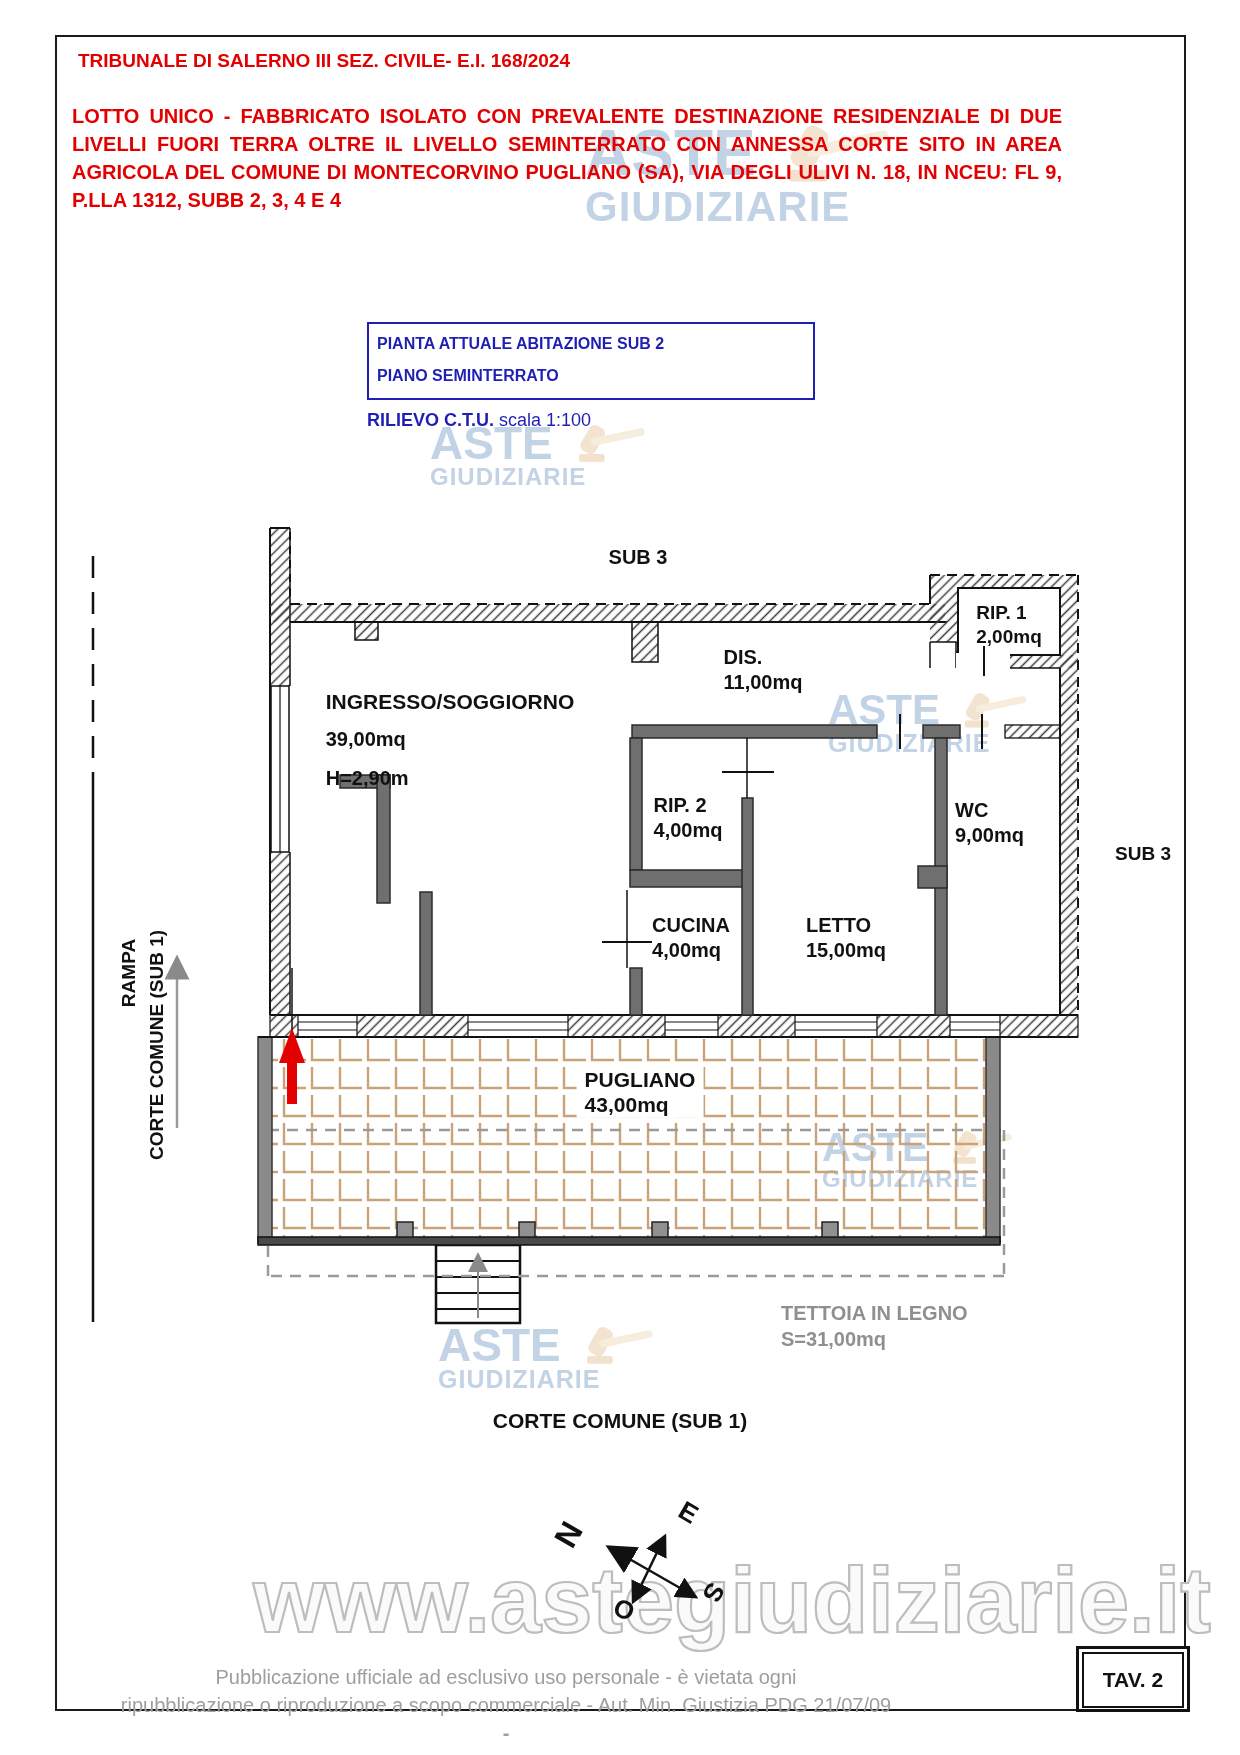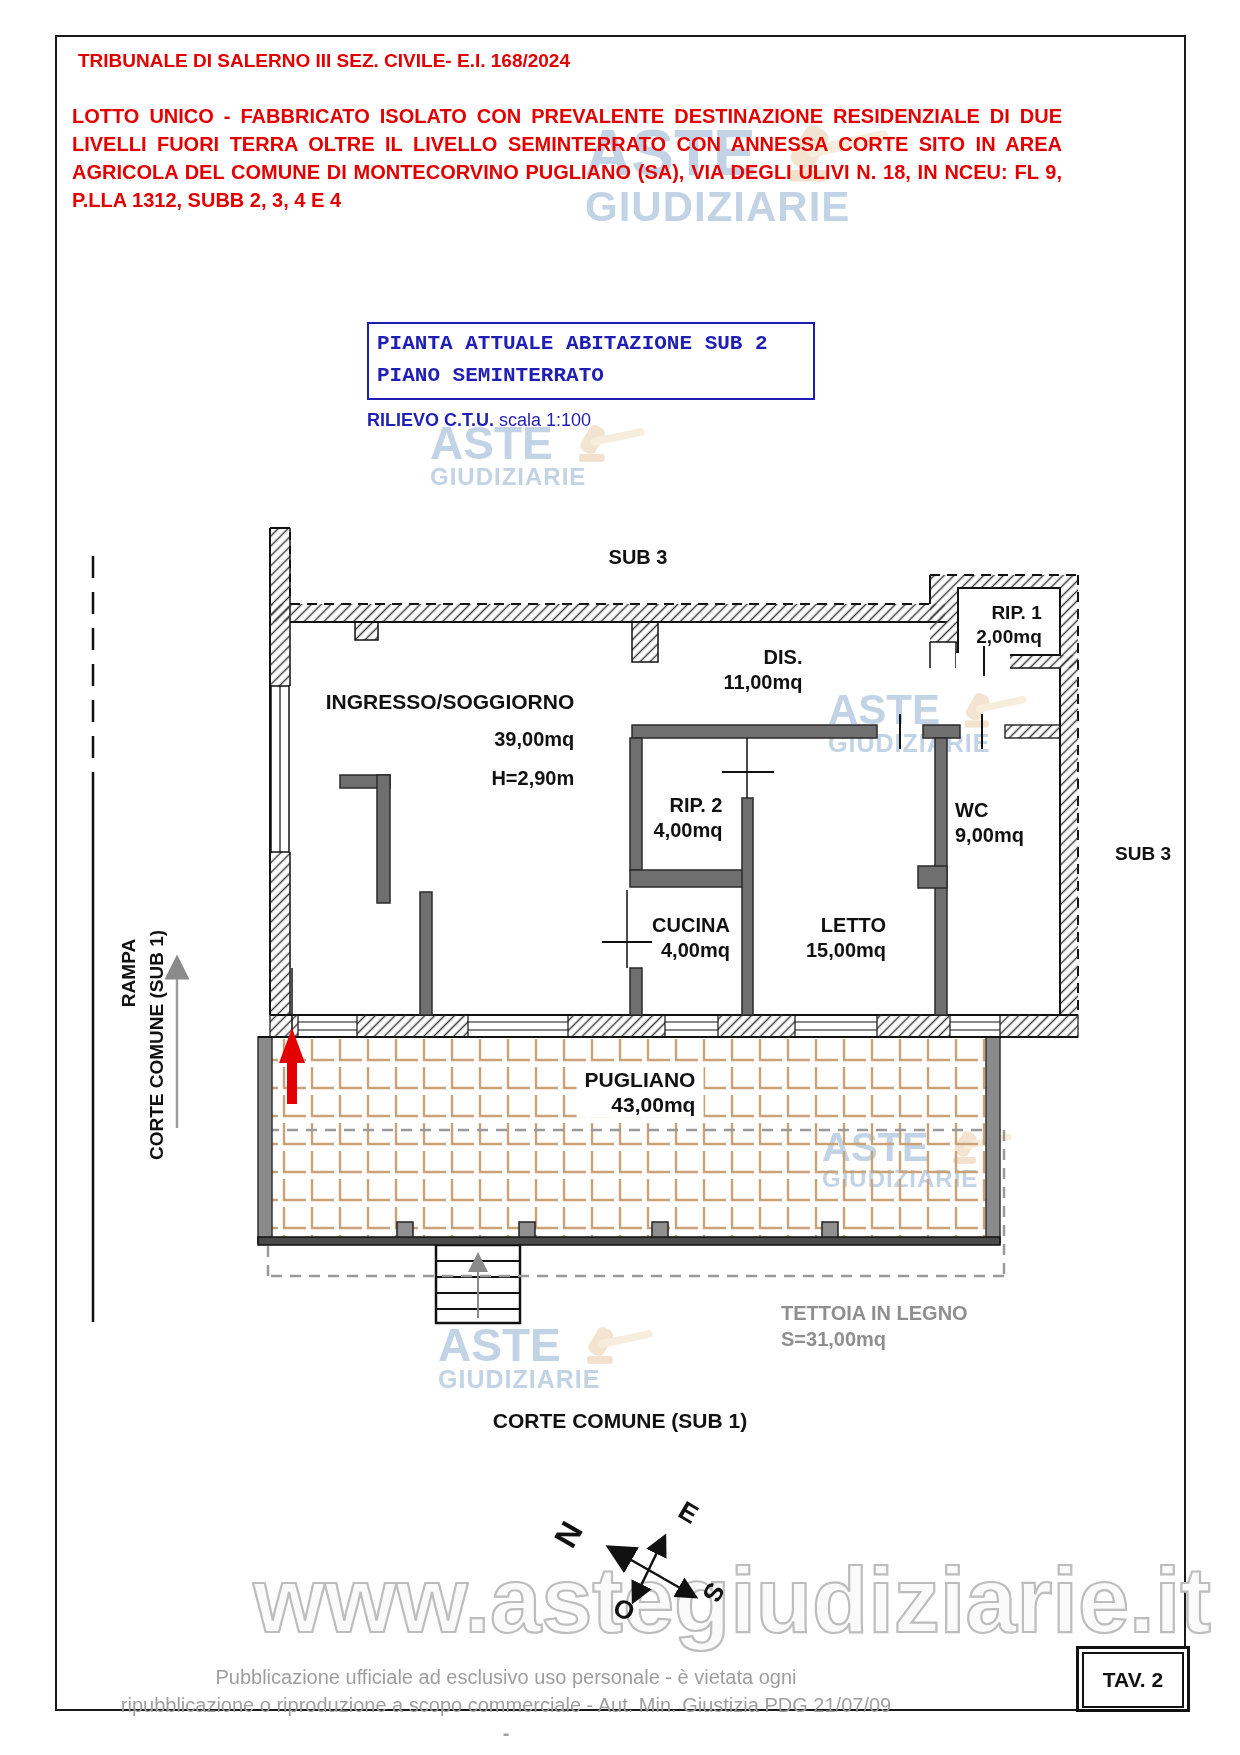--- a/index.html
+++ b/index.html
@@ -7,29 +7,29 @@
         font-family:"Liberation Sans",sans-serif;}
   .frame{position:absolute;left:55px;top:35px;width:1131px;height:1676px;
          border:2px solid #1a1a1a;box-sizing:border-box;z-index:0;}
   
   .court{position:absolute;left:78px;top:50px;font-size:19px;font-weight:bold;
          color:var(--red);z-index:3;white-space:nowrap;}
   .lot{position:absolute;left:72px;top:102px;width:990px;font-size:20px;font-weight:bold;
        color:var(--red);line-height:28px;text-align:justify;z-index:3;}
   .title-box{position:absolute;left:367px;top:322px;width:448px;box-sizing:border-box;
              border:2px solid var(--blue);padding:4px 8px 6px 8px;z-index:3;background:transparent;}
-  .title-box div{font-size:21px;font-weight:bold;color:var(--blue);line-height:32px;white-space:nowrap;font-family:Liberation Mono, monospace;}
+  .title-box div{font-size:16px;font-weight:bold;color:var(--blue);line-height:32px;white-space:nowrap;}
   .survey{position:absolute;left:367px;top:410px;font-size:18px;color:var(--blue);z-index:3;white-space:nowrap;}
   .survey b{font-weight:bold;}
   
   .wm{position:absolute;z-index:1;color:var(--watermark-blue);opacity:.55;font-weight:bold;line-height:.92;}
   .wm-row{display:flex;align-items:center;gap:12px;}
   .wm-giud{letter-spacing:1px;font-weight:600;color:var(--watermark-blue);}
   
-  .room{position:absolute;transform:translate(-50%,-50%);text-align:right;font-weight:bold;
+  .room{position:absolute;transform:translate(-50%,-50%);text-align:left;font-weight:bold;
         font-size:20px;line-height:24px;white-space:nowrap;z-index:3;color:#111;}
   .room.topleft{transform:none;text-align:left;}
   .room .rarea{margin-top:1px;}
   .ctx{position:absolute;transform:translate(-50%,-50%);font-weight:bold;font-size:20px;
        white-space:nowrap;z-index:3;color:#111;}
   .rot{position:absolute;transform:translate(-50%,-50%) rotate(-90deg);font-weight:bold;
        font-size:19px;white-space:nowrap;z-index:3;color:#111;}
   .terr-label{background:#fff;padding:1px 8px;}
   .canopy-label{position:absolute;left:781px;top:1300px;z-index:3;font-weight:bold;font-size:20px;
                 line-height:26px;color:var(--canopy-gray);white-space:nowrap;}

